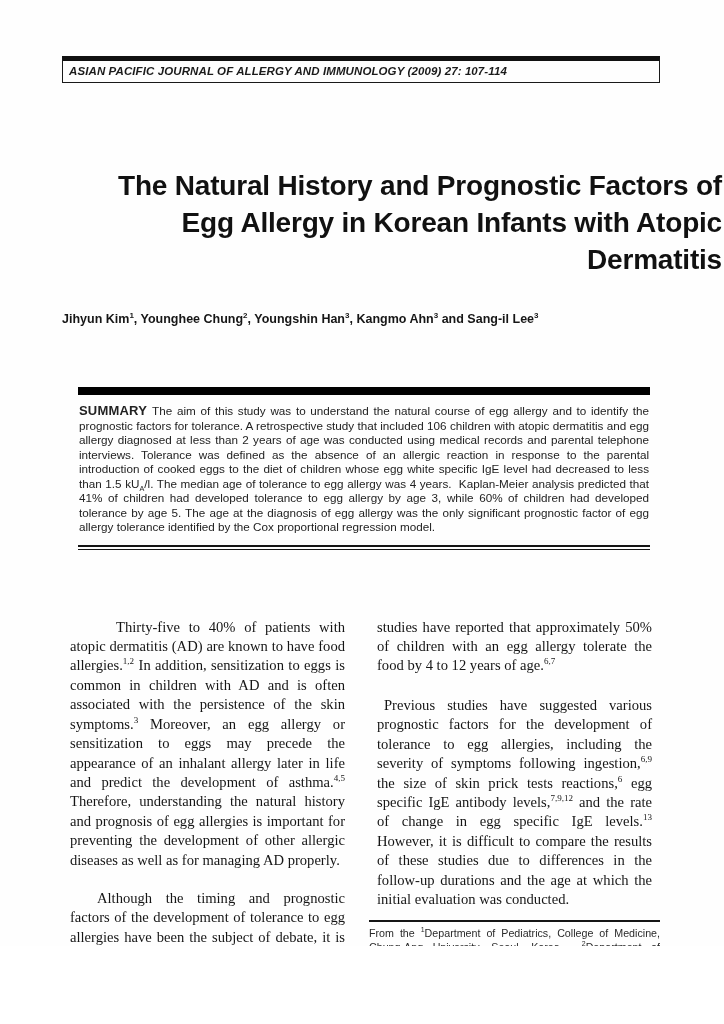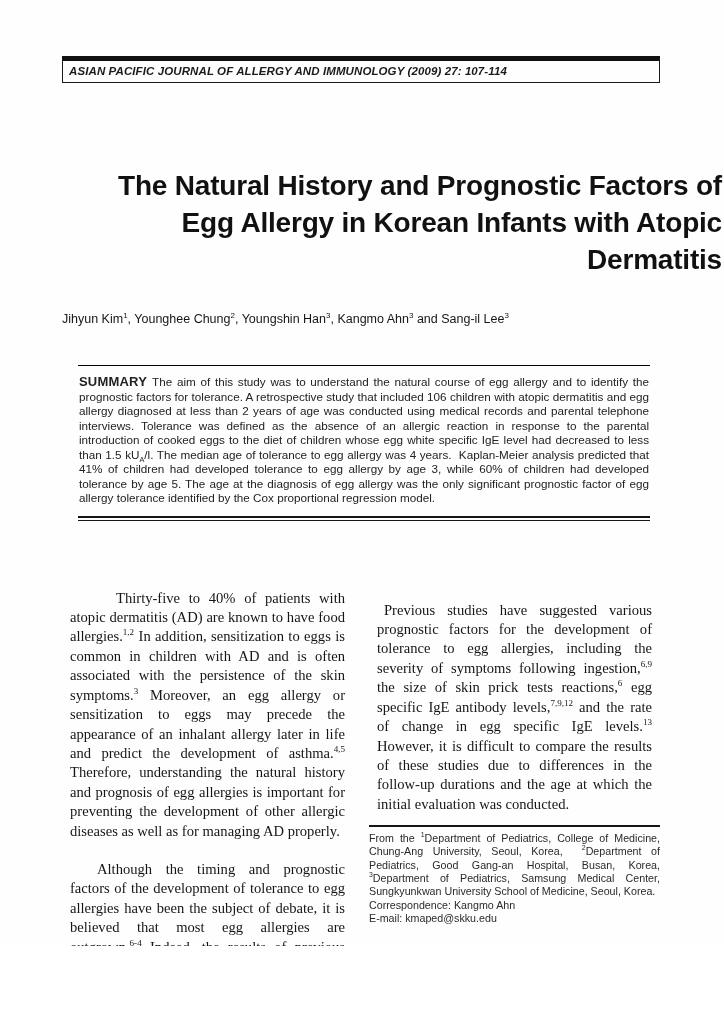--- a/index.html
+++ b/index.html
@@ -36,29 +36,29 @@
     font-weight: bold;
     font-size: 28px;
     line-height: 37px;
     letter-spacing: -0.2px;
     color: #111;
     text-align: right;
   }
   
   .authors {
     margin-top: 33px;
-    font-weight: normal;
+    font-weight: bold;
     font-size: 12.5px;
     color: #161616;
   }
   .authors sup { font-size: 8px; }
   
   .summary-box {
-    margin: 39px 10px 0 16px;
-    border-top: 1px solid #000000;
+    margin: 61px 10px 0 16px;
+    border-top: 8px solid #000000;
     padding: 9px 1px 10px;
     font-size: 11.7px;
     line-height: 14.5px;
     text-align: justify;
     color: #222;
   }
   .summary-box .summary-label-seg b,
   .summary-box b {
     font-size: 13px;
     letter-spacing: 0.2px;
@@ -141,20 +141,21 @@
   <div class="double-rule"></div>
 
   <div class="body-columns">
 
     <div class="col">
       <p class="indent-lg">Thirty-five to 40% of patients with atopic dermatitis (AD) are known to have food allergies.<sup>1,2</sup> In addition, sensitization to eggs is common in children with AD and is often associated with the persistence of the skin symptoms.<sup>3</sup> Moreover, an egg allergy or sensitization to eggs may precede the appearance of an inhalant allergy later in life and predict the development of asthma.<sup>4,5</sup> Therefore, understanding the natural history and prognosis of egg allergies is important for preventing the development of other allergic diseases as well as for managing AD properly.</p>
       <p class="indent-md para-gap-left">Although the timing and prognostic factors of the development of tolerance to egg allergies have been the subject of debate, it is believed that most egg allergies are outgrown.<sup>6-4</sup> Indeed, the results of previous studies have shown that 24 to 70% of patients outgrow egg allergies.<sup>5-11</sup> In addition, recent</p>
     </div>
 
     <div class="col">
+      <p>studies have reported that approximately 50% of children with an egg allergy tolerate the food by 4 to 12 years of age.<sup>6,7</sup></p>
       <p class="indent-sm para-gap-right">Previous studies have suggested various prognostic factors for the development of tolerance to egg allergies, including the severity of symptoms following ingestion,<sup>6,9</sup> the size of skin prick tests reactions,<sup>6</sup> egg specific IgE antibody levels,<sup>7,9,12</sup> and the rate of change in egg specific IgE levels.<sup>13</sup> However, it is difficult to compare the results of these studies due to differences in the follow-up durations and the age at which the initial evaluation was conducted.</p>
 
       <div class="footnote-rule"></div>
 
       <div class="footnote">
         <div class="affiliation">From the <sup>1</sup>Department of Pediatrics, College of Medicine, Chung-Ang University, Seoul, Korea, &nbsp;<sup>2</sup>Department of Pediatrics, Good Gang-an Hospital, Busan, Korea, <sup>3</sup>Department of Pediatrics, Samsung Medical Center, Sungkyunkwan University School of Medicine, Seoul, Korea.</div>
         <div class="fn-line">Correspondence: Kangmo Ahn</div>
         <div class="fn-line">E-mail: kmaped@skku.edu</div>
       </div>
     </div>

